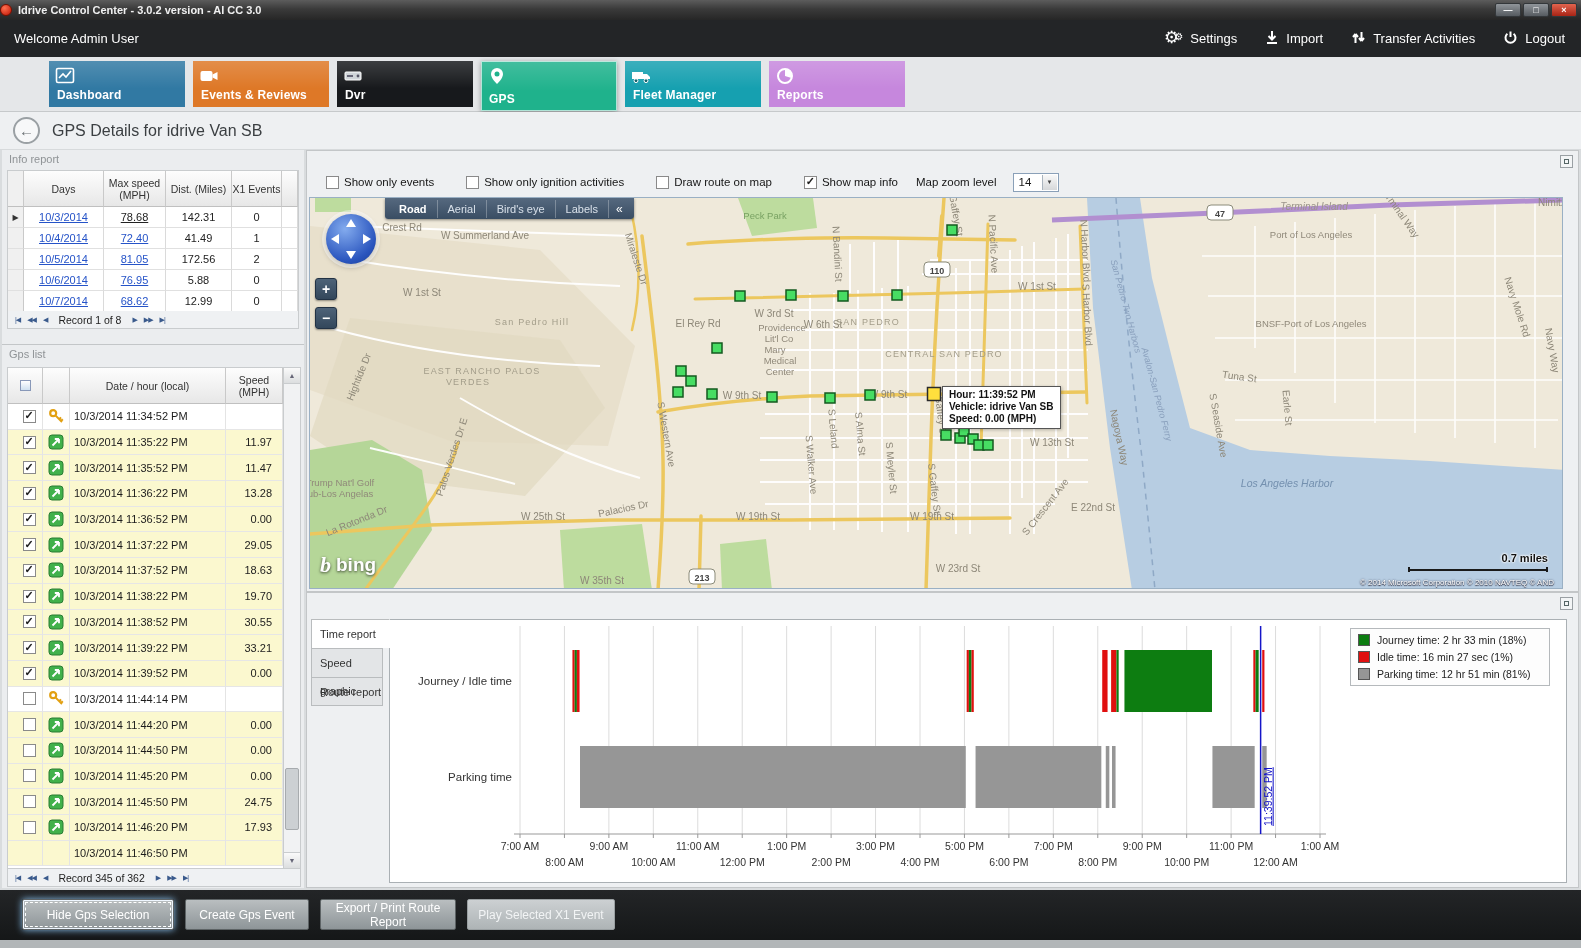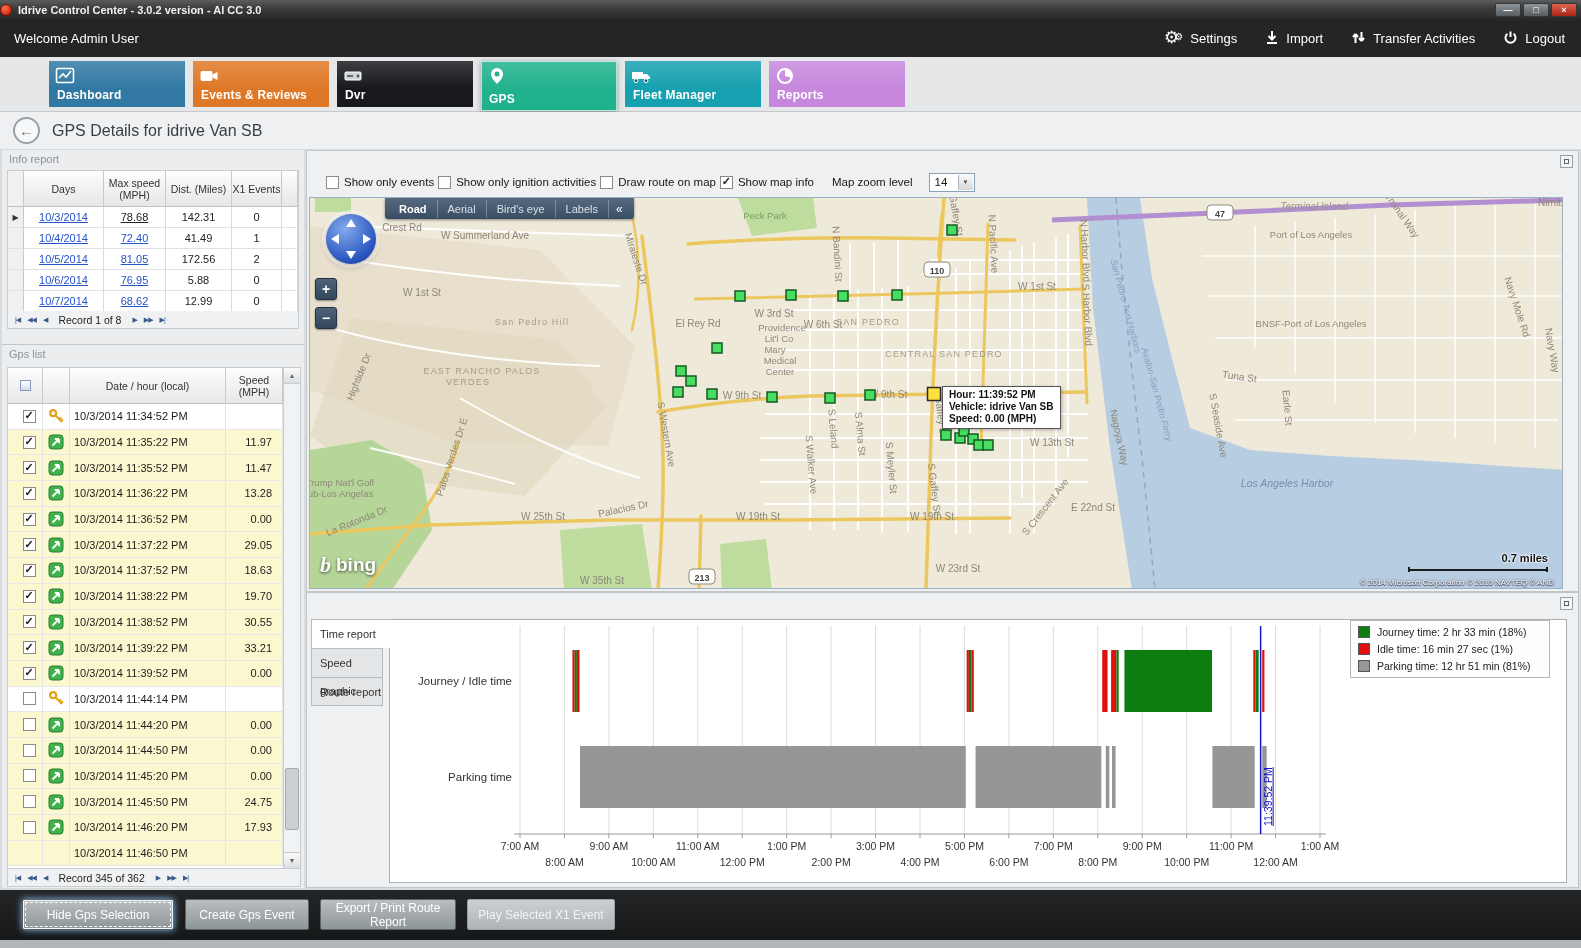--- a/index.html
+++ b/index.html
@@ -92,21 +92,21 @@
   .gscroll { position:absolute; right:3px; top:22px; width:17px; height:502px; background:#f1f2f3; border:1px solid #c9ccce; border-left:none; }
   .gs-arrow { height:16px; display:flex; align-items:center; justify-content:center; font-size:7px; color:#667;
     background:linear-gradient(#fafafa,#dcdedf); border-bottom:1px solid #c9ccce; cursor:pointer; }
   .gs-arrow.dn { position:absolute; bottom:0; left:0; right:0; border-top:1px solid #c9ccce; border-bottom:none; }
   .gs-thumb { position:absolute; left:1px; right:1px; top:400px; height:62px; background:#ccd0d3; border:1px solid #a7abae; border-radius:2px; cursor:grab; }
   .gpager { position:absolute; left:5px; top:524px; width:294px; height:18px; }
 
   
   .map-panel { position:absolute; left:306px; top:150px; width:1273px; height:442px; background:#eef0f2; border:1px solid #c3c6c8; }
   .map-opts { position:absolute; left:6px; top:20px; height:22px; display:flex; align-items:center; gap:16px; font-size:11.5px; color:#161616; }
-  .opt-list { display:flex; align-items:center; gap:4px;padding-left:13px; }
+  .opt-list { display:flex; align-items:center; gap:32px;padding-left:13px; }
   .map-opt { display:flex; align-items:center; gap:5px; cursor:pointer; }
   .zoom-label { margin-left:2px; }
   .zoom-select { width:46px; height:19px; background:#fff; border:1px solid #8aa0b8; position:relative;
     display:flex; align-items:center; padding-left:5px; font-size:11.5px; cursor:pointer; }
   .zoom-arrow { position:absolute; right:1px; top:1px; bottom:1px; width:15px; background:linear-gradient(#f8f8f8,#d6d8da);
     border-left:1px solid #aab4be; display:flex; align-items:center; justify-content:center; font-size:6px; color:#444; }
   .map-box { position:absolute; left:2px; top:46px; width:1254px; height:392px; border:1px solid #9ab0c4; background:#efe9da; overflow:hidden; }
   #map-svg { position:absolute; left:0; top:0; }
   #map-svg text { font-family:"Liberation Sans", sans-serif; }
   .ml-road { fill:#8d8778; font-size:10px; }
@@ -146,21 +146,21 @@
   .copyright { position:absolute; right:8px; bottom:1px; font-size:8px; color:#fff; text-shadow:0 0 2px #334,0 1px 1px #334; }
 
   
   .chart-panel { position:absolute; left:306px; top:592px; width:1273px; height:296px; background:#eef0f2; border:1px solid #c3c6c8; }
   .vtabs { position:absolute; left:4px; top:26px; width:78px; }
   .vtab2 { height:29px; line-height:28px; padding-left:8px; font-size:11px; color:#333; cursor:pointer;
     background:#e3e5e7; border:1px solid #b9bcbe; border-bottom:none; width:72px; }
   .vtab2:last-child { border-bottom:1px solid #b9bcbe; }
   .vtab2.sel { background:#fff; width:79px; position:relative; z-index:3; border-right:1px solid #fff; }
   .chart-box { position:absolute; left:82px; top:26px; width:1178px; height:264px; background:#fff; border:1px solid #aab0b4; }
-  .legend { position:absolute; right:16px; top:0; width:200px; border:1px solid #b5b9bc; background:#fdfdfd;
+  .legend { position:absolute; right:16px; top:8px; width:200px; border:1px solid #b5b9bc; background:#fdfdfd;
     padding:5px 7px; display:flex; flex-direction:column; gap:5px; }
   .leg-row { display:flex; align-items:center; gap:7px; font-size:10.5px; color:#222; }
   .leg-swatch { width:12px; height:12px; border:1px solid #555; flex:none; }
 
   
   .footer { position:absolute; left:0; top:890px; right:0; height:50px; background:linear-gradient(#232527,#151718); }
   .fbtns { position:absolute; left:22px; top:9px; display:flex; gap:11px; }
   .fbtn { height:31px; border-radius:2px; border:1px solid #5d6365; color:#fff; font-size:12px;
     font-family:"Liberation Sans", sans-serif; background:linear-gradient(#b9bec0,#8e9598); cursor:pointer; }
   .fbtn.focus { box-shadow:0 0 7px #86bce8, inset 0 0 0 1px #eef6ff; outline:1px dashed #fff; outline-offset:-4px; }

